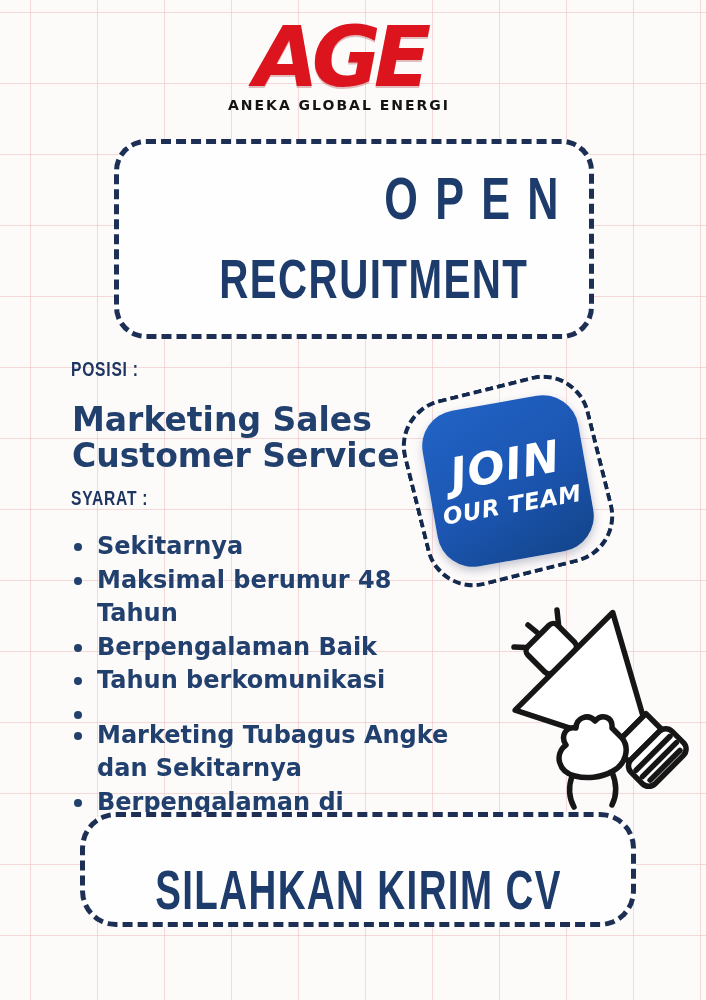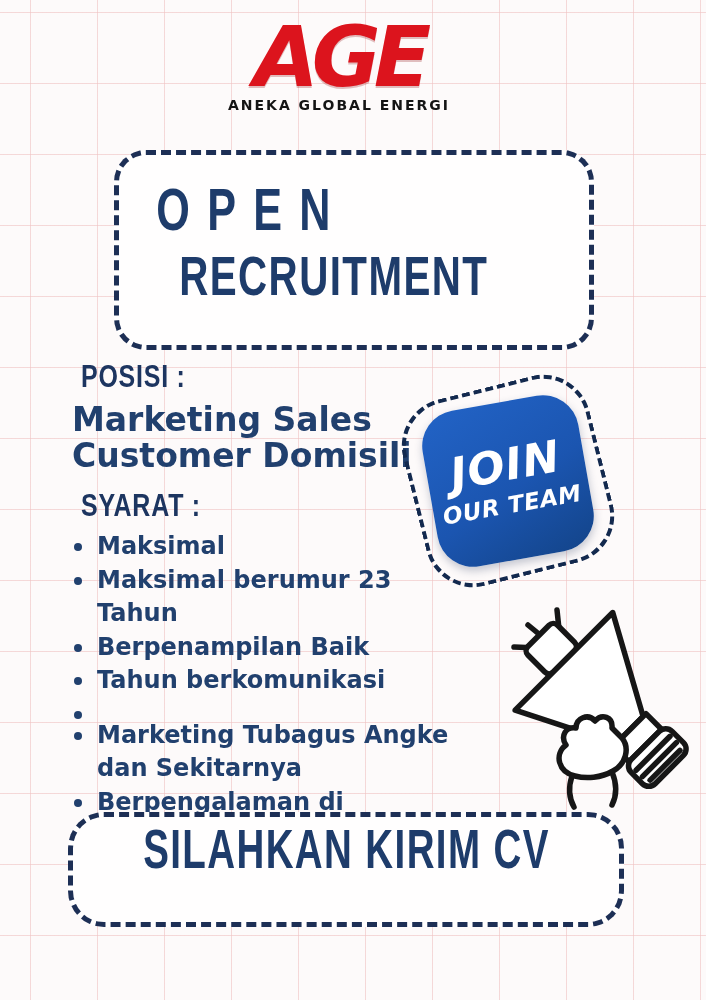--- a/index.html
+++ b/index.html
@@ -31,49 +31,49 @@
   }
   .logo-tagline{
     font-family:"DejaVu Sans", sans-serif;
     font-weight:bold;
     font-size:14px; letter-spacing:2px;
     color:#141414;
     margin-top:1px;
   }
   
   .open-box{
-    position:absolute; left:114px; top:150px;
+    position:absolute; left:114px; top:139px;
     width:470px; height:190px;
     background:#fffefe;
     border:5px dashed #1d2f55;
     border-radius:32px;
-    text-align:left;
+    text-align:right;
   }
   .open-line1{
     display:inline-block;
     margin-top:24px;
     font-size:60px; font-weight:bold; line-height:62px;
     letter-spacing:24px; margin-right:-24px;
     color:#1e3c6b;
     transform:scaleX(0.72);
   }
   .open-line2{
-    display:block; margin-top:6px;
+    display:block; margin-top:20px;
   }
   .open-line2 > span{
     display:inline-block;
     font-size:56px; font-weight:bold; line-height:58px;
     letter-spacing:2px;
     color:#1e3c6b;
     transform:scaleX(0.72);
   }
   
   .section-heading{
-    position:absolute; left:81px;
-    font-size:32px; font-weight:bold;
+    position:absolute; left:71px;
+    font-size:20px; font-weight:bold;
     color:#1d3560;
   }
   .section-heading > span{
     display:inline-block;
     letter-spacing:1px;
     transform:scaleX(0.78);
     transform-origin:left center;
   }
   .posisi-heading{ top:358px; }
   .syarat-heading{ top:487px;text-decoration:underline; }
@@ -126,26 +126,26 @@
   }
   .badge-line1{ font-size:44px; line-height:46px; letter-spacing:1px; }
   .badge-line2{ font-size:23px; line-height:30px; margin-top:2px; letter-spacing:.5px; }
   
   .megaphone{
     position:absolute; left:500px; top:596px;
     width:205px; height:215px;
   }
   
   .cta-box{
-    position:absolute; left:68px; top:812px;
+    position:absolute; left:80px; top:812px;
     width:546px; height:105px;
     background:#fffefe;
     border:5px dashed #1d2f55;
     border-radius:36px;
-    display:flex; align-items:flex-start; justify-content:center;
+    display:flex; align-items:flex-end; justify-content:center;
   }
   .cta-box > span{
     display:inline-block;
     font-size:55px; font-weight:bold;
     letter-spacing:2px;
     color:#1e3c6b;
     transform:scaleX(0.70);
     white-space:nowrap;
   }
 </style>
@@ -162,38 +162,38 @@
   <div class="open-box">
     <span class="open-line1">OPEN</span>
     <span class="open-line2"><span>RECRUITMENT</span></span>
   </div>
 
   <div class="section-heading posisi-heading">
     <span>POSISI :</span>
   </div>
   <div class="posisi-items">
     <div>Marketing Sales</div>
-    <div>Customer Domisili</div>
+    <div>Customer Service</div>
   </div>
 
   <div class="section-heading syarat-heading">
     <span>SYARAT :</span>
   </div>
   <ul class="req-list">
     <li>
         <span class="bullet-dot"></span>
-        <span>Maksimal</span>
-      </li>
-    <li>
-        <span class="bullet-dot"></span>
-        <span>Maksimal berumur 23 Tahun</span>
-      </li>
-    <li>
-        <span class="bullet-dot"></span>
-        <span>Berpenampilan Baik</span>
+        <span>Sekitarnya</span>
+      </li>
+    <li>
+        <span class="bullet-dot"></span>
+        <span>Maksimal berumur 48 Tahun</span>
+      </li>
+    <li>
+        <span class="bullet-dot"></span>
+        <span>Berpengalaman Baik</span>
       </li>
     <li>
         <span class="bullet-dot"></span>
         <span>Tahun berkomunikasi</span>
       </li>
     <li>
         <span class="bullet-dot"></span>
       </li>
     <li>
         <span class="bullet-dot"></span>

